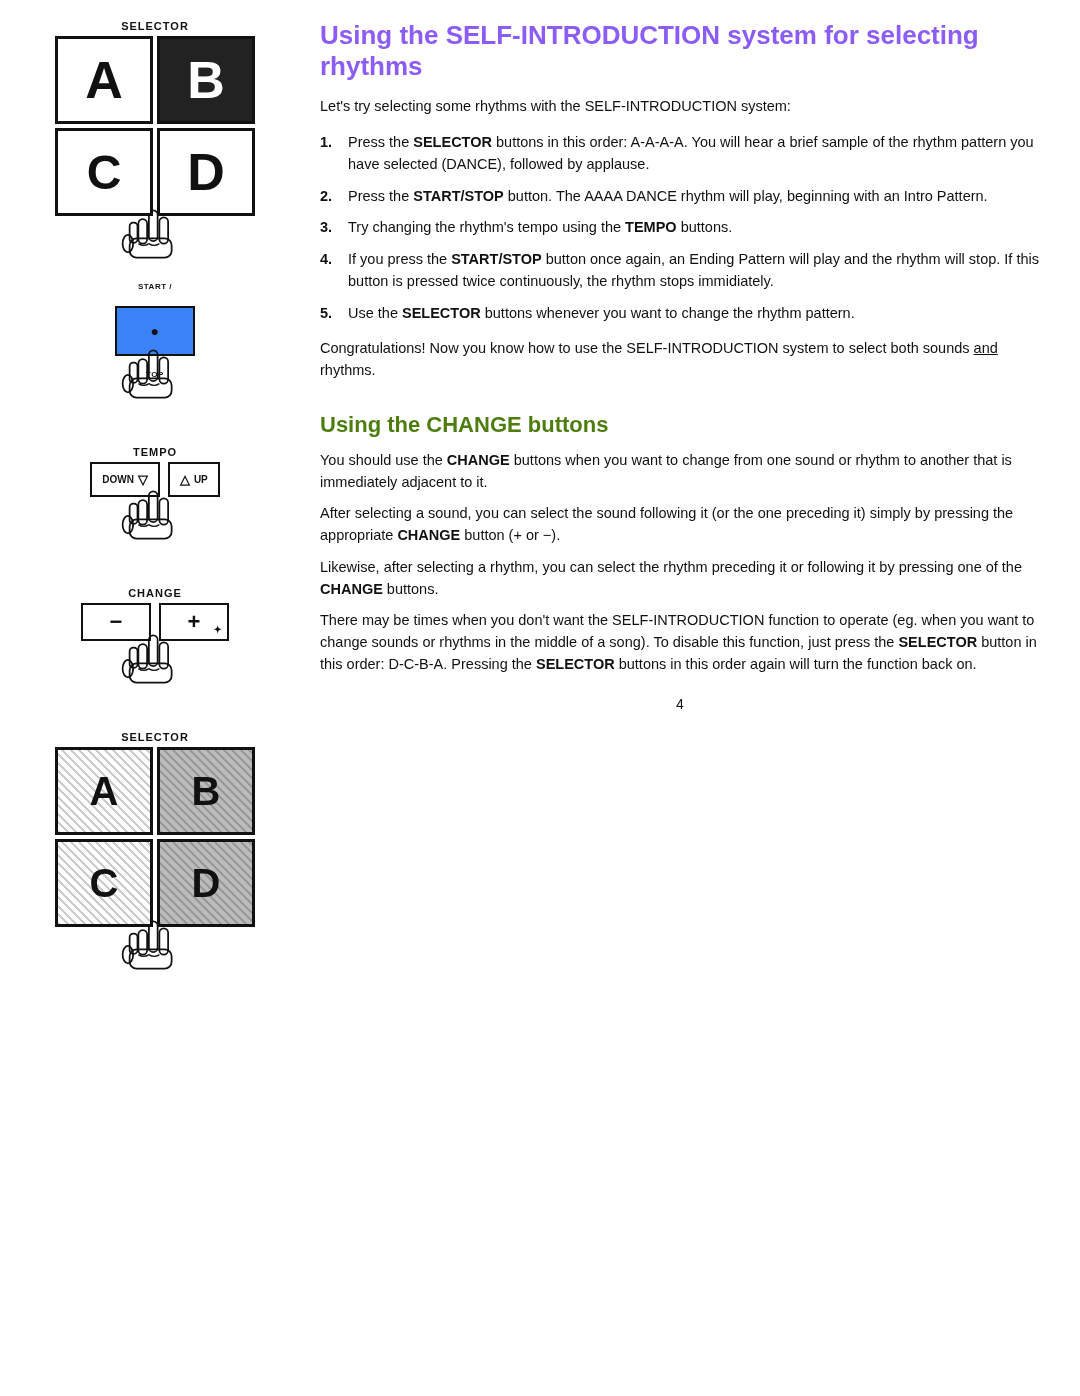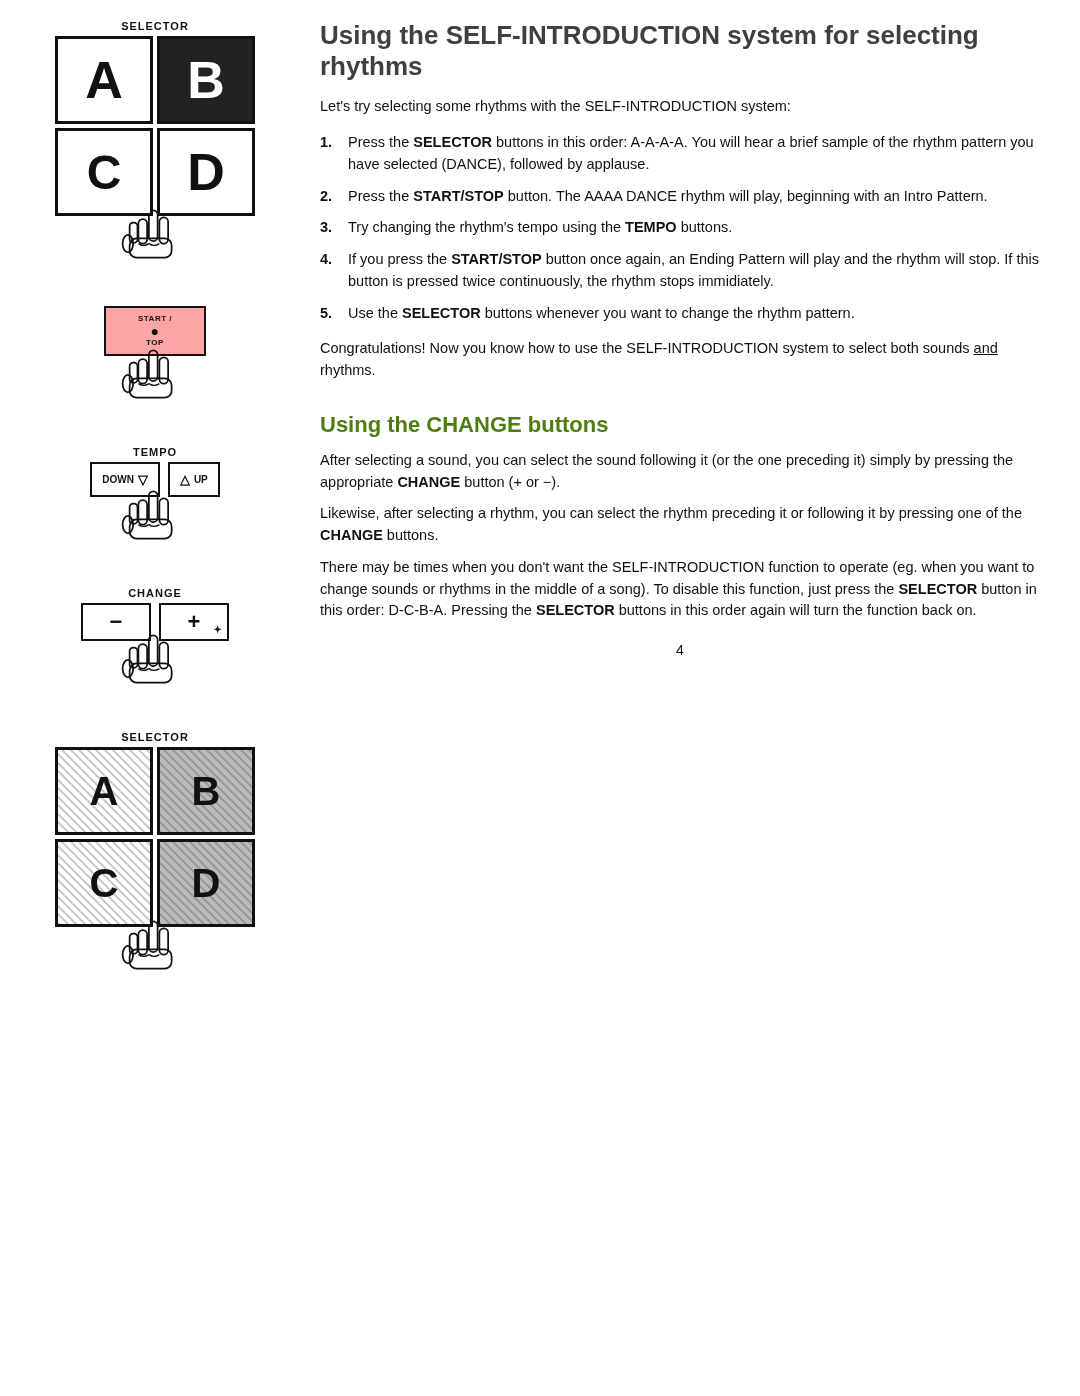--- a/index.html
+++ b/index.html
@@ -75,34 +75,35 @@
       justify-content: center;
       margin-top: -10px;
     }
 
     .hand-svg {
       width: 70px;
       height: 70px;
     }
 
     .start-stop-btn {
-      width: 102px;
+      width: 80px;
       height: 50px;
       border: 2.5px solid #111;
-      background: #fca5a5;
+      background: #3b82f6;
       display: flex;
       flex-direction: column;
       align-items: center;
       justify-content: center;
       font-size: 9px;
       font-weight: bold;
       font-family: Arial, Helvetica, sans-serif;
       letter-spacing: 0.5px;
       line-height: 1.2;
       text-align: center;
+      gap: 32px;
     }
 
     .start-stop-btn .ss-top {
       font-size: 8px;
     }
     .start-stop-btn .ss-dot {
       font-size: 14px;
       line-height: 1;
     }
     .start-stop-btn .ss-bottom {
@@ -168,21 +169,21 @@
       font-family: Arial, Helvetica, sans-serif;
     }
 
     
     .section-title {
       font-size: 26px;
       font-weight: bold;
       font-family: Arial, Helvetica, sans-serif;
       margin-bottom: 14px;
       line-height: 1.2;
-      color: #404040;
+      color: #8b5cf6;
     }
 
     .section-intro {
       font-size: 14.5px;
       margin-bottom: 14px;
       line-height: 1.5;
       font-family: Arial, Helvetica, sans-serif;
     }
 
     .numbered-list {
@@ -437,20 +438,23 @@
     </li>
   </ol>
 
   <p class="congrats-text">
     Congratulations! Now you know how to use the SELF-INTRODUCTION system to select both sounds <u>and</u> rhythms.
   </p>
 
   <h2 class="section-subtitle">Using the CHANGE buttons</h2>
 
   <p class="body-text">
+    You should use the <strong>CHANGE</strong> buttons when you want to change from one sound or rhythm to another that is immediately adjacent to it.
+  </p>
+  <p class="body-text">
     After selecting a sound, you can select the sound following it (or the one preceding it) simply by pressing the appropriate <strong>CHANGE</strong> button (+ or −).
   </p>
   <p class="body-text">
     Likewise, after selecting a rhythm, you can select the rhythm preceding it or following it by pressing one of the <strong>CHANGE</strong> buttons.
   </p>
 
 
   <p class="body-text">
     There may be times when you don't want the SELF-INTRODUCTION function to operate (eg. when you want to change sounds or rhythms in the middle of a song). To disable this function, just press the <strong>SELECTOR</strong> button in this order: D-C-B-A. Pressing the <strong>SELECTOR</strong> buttons in this order again will turn the function back on.
   </p>

